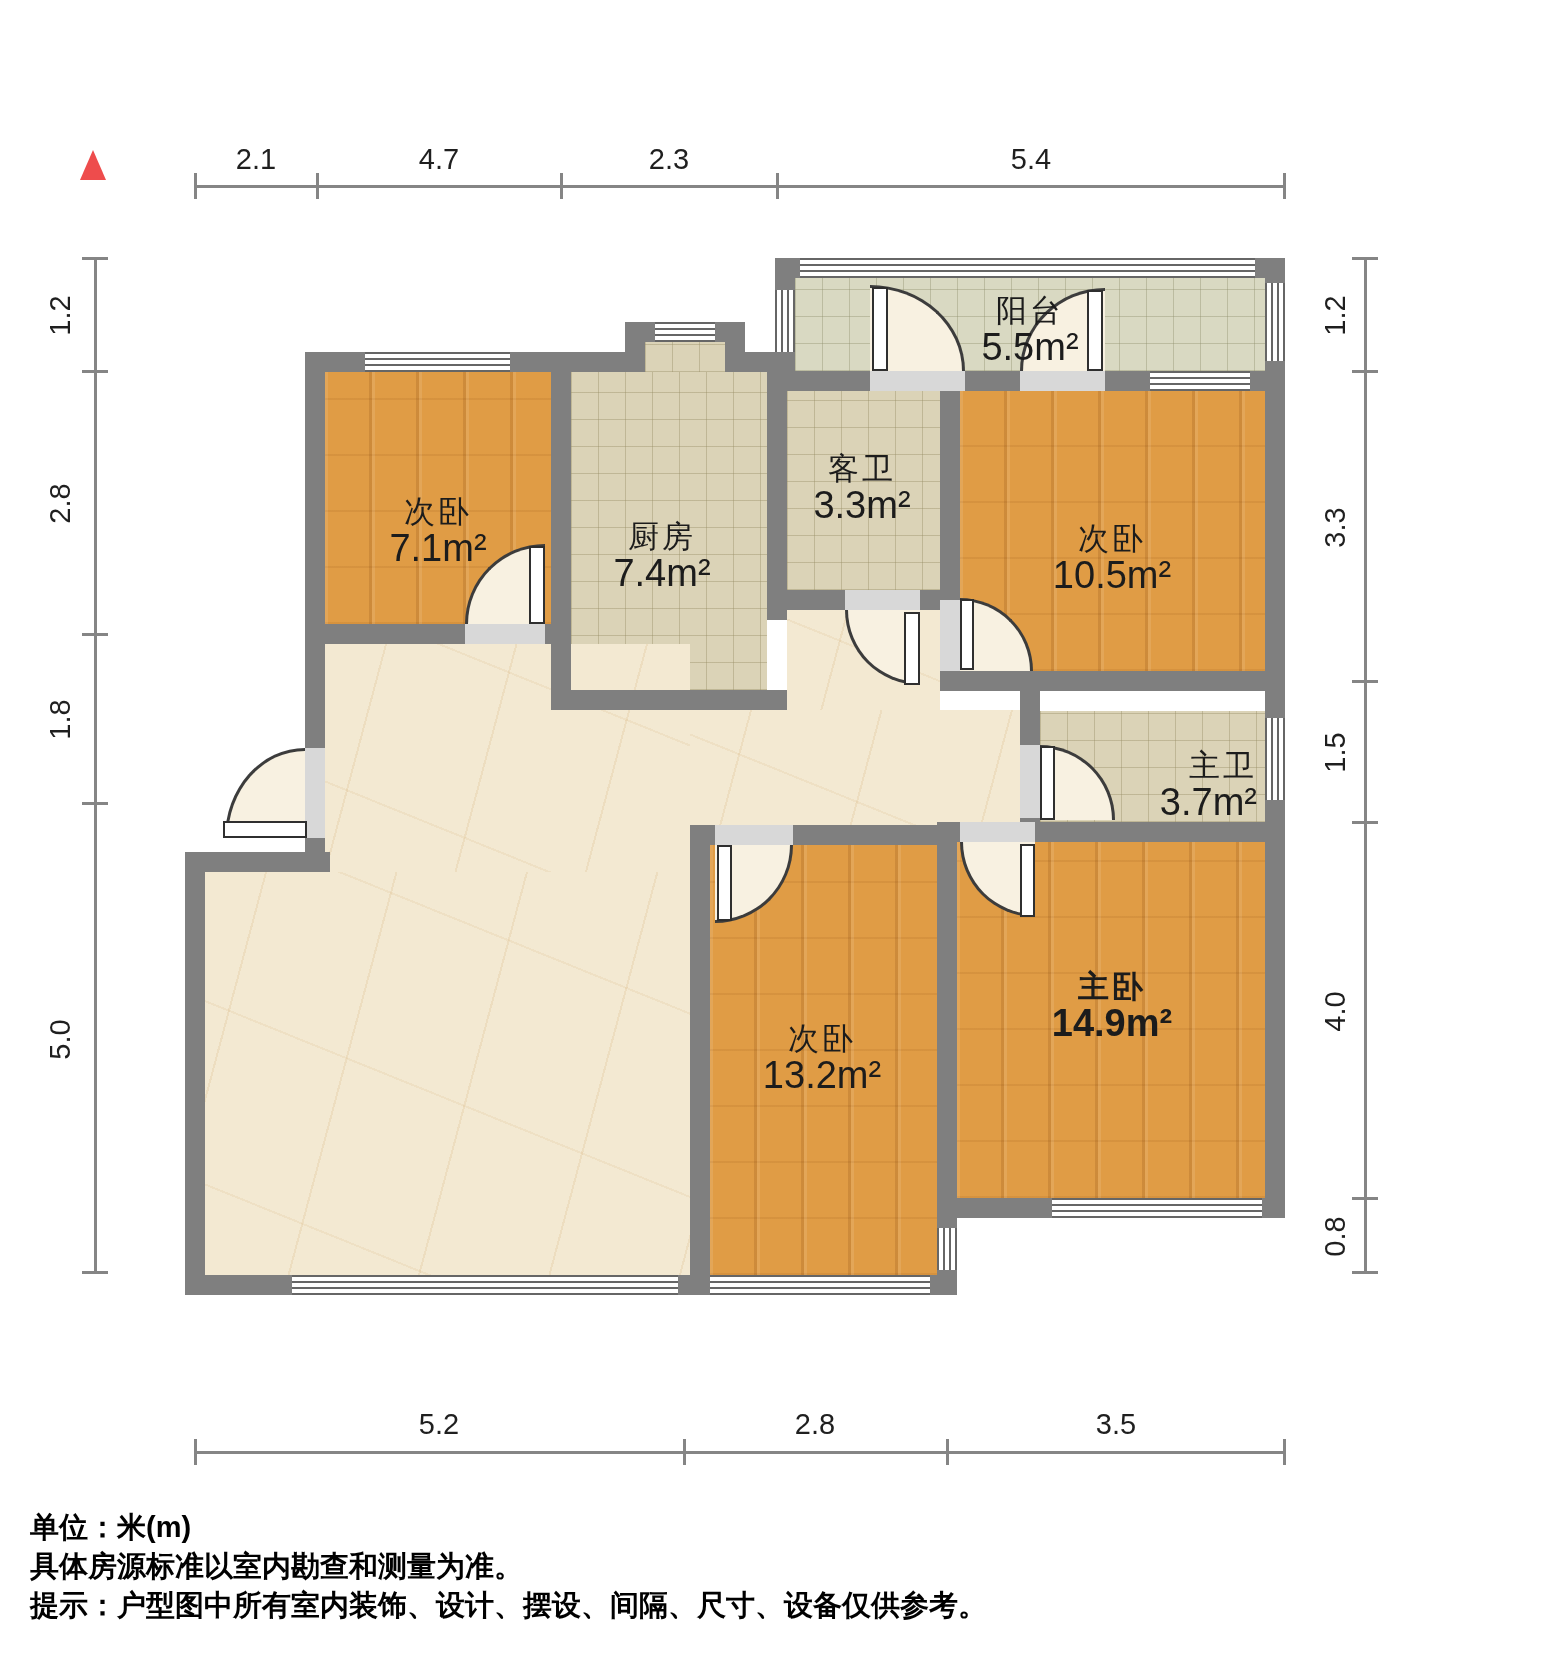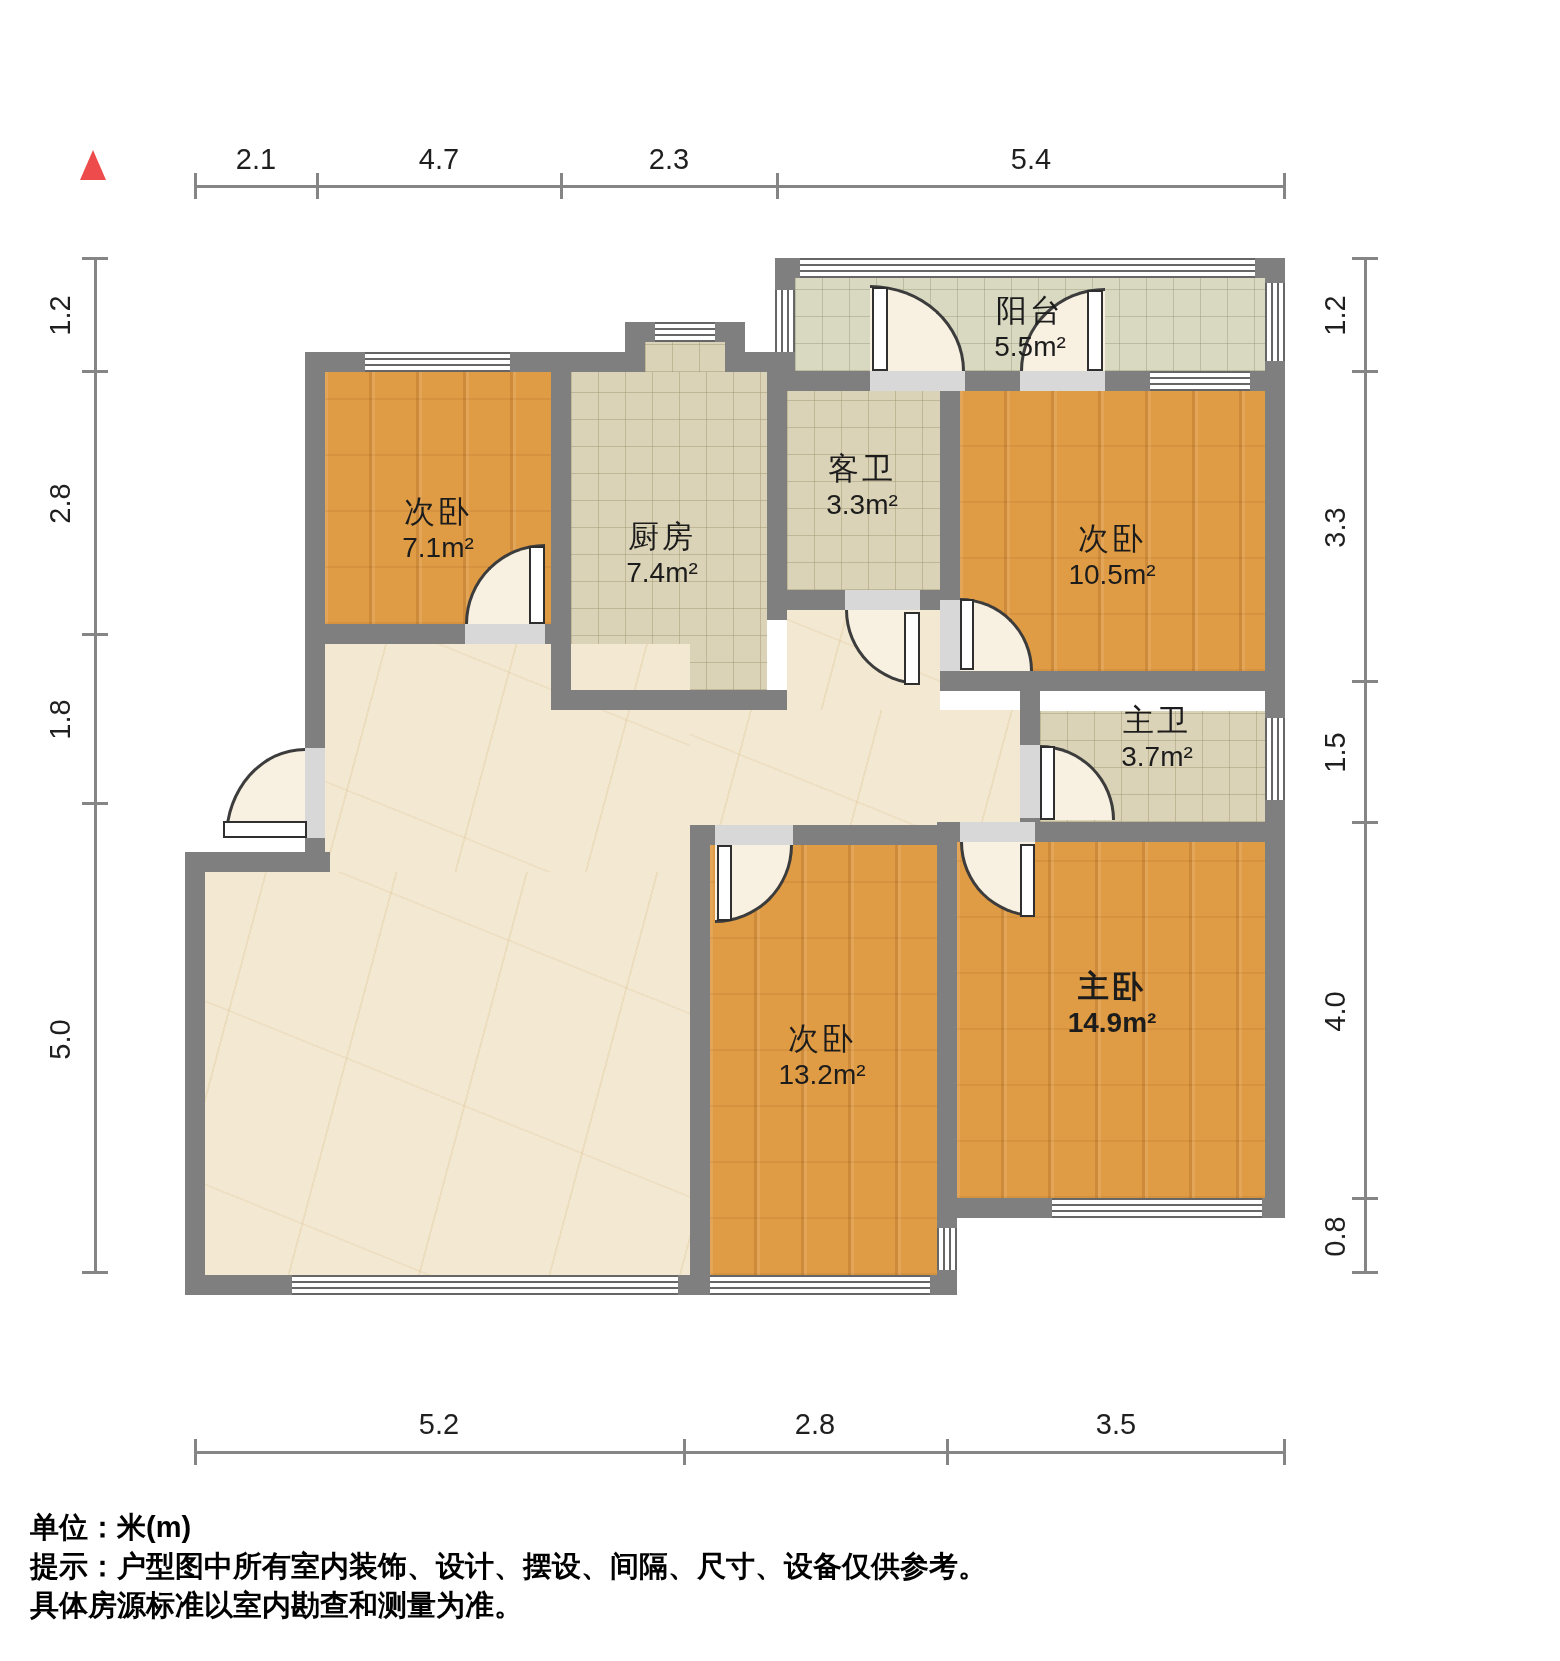--- a/index.html
+++ b/index.html
@@ -30,21 +30,21 @@
   .pie.tr{border-radius:0 100% 0 0;border-left:none;border-bottom:none;}
   .pie.bl{border-radius:0 0 0 100%;border-top:none;border-right:none;}
   .pie.br{border-radius:0 0 100% 0;border-top:none;border-left:none;}
   .panel{position:absolute;background:#ffffff;border:2px solid #2f2f2f;box-sizing:border-box;}
   .dline{position:absolute;background:#858585;}
   .tick{position:absolute;background:#858585;}
   .dlab{position:absolute;font-size:29px;color:#1f1f1f;width:120px;text-align:center;}
   .dlab.v{transform:rotate(-90deg);}
   .rlabel{position:absolute;width:200px;text-align:center;color:#1c1c1c;}
   .rlabel .nm{display:block;font-size:31px;line-height:38px;letter-spacing:3px;}
-  .rlabel .ar{display:block;font-size:28px;line-height:34px;letter-spacing:0;}
+  .rlabel .ar{display:block;font-size:38px;line-height:34px;letter-spacing:0;}
   .north{position:absolute;width:0;height:0;border-left:13px solid transparent;
          border-right:13px solid transparent;border-bottom:30px solid #ee4c4c;}
   .footer{position:absolute;left:30px;top:1508px;color:#000;font-size:29px;
           font-weight:700;line-height:39px;}
 </style>
 </head>
 <body>
 
 <div class="canvas">
 
@@ -173,21 +173,21 @@
     <span class="ar">7.4m²</span>
   </div>
   <div class="rlabel" style="left:762px;top:450px;">
     <span class="nm">客卫</span>
     <span class="ar">3.3m²</span>
   </div>
   <div class="rlabel" style="left:1012px;top:520px;">
     <span class="nm">次卧</span>
     <span class="ar">10.5m²</span>
   </div>
-  <div class="rlabel" style="left:1057px;top:702px;">
+  <div class="rlabel" style="left:1057px;top:747px;text-align:right;">
     <span class="nm">主卫</span>
     <span class="ar">3.7m²</span>
   </div>
   <div class="rlabel" style="left:722px;top:1020px;">
     <span class="nm">次卧</span>
     <span class="ar">13.2m²</span>
   </div>
   <div class="rlabel" style="left:1012px;top:968px;font-weight:bold;">
     <span class="nm">主卧</span>
     <span class="ar">14.9m²</span>
@@ -241,17 +241,17 @@
     <div class="tick" style="left:1352px;top:1271px;width:26px;height:3px;"></div>
     <span class="dlab v" style="left:1275px;top:299px;">1.2</span>
     <span class="dlab v" style="left:1275px;top:511px;">3.3</span>
     <span class="dlab v" style="left:1275px;top:736px;">1.5</span>
     <span class="dlab v" style="left:1275px;top:995px;">4.0</span>
     <span class="dlab v" style="left:1275px;top:1220px;">0.8</span>
   </div>
 
   <div class="footer">
     <div>单位：米(m)</div>
+    <div>具体房源标准以室内勘查和测量为准。</div>
     <div>提示：户型图中所有室内装饰、设计、摆设、间隔、尺寸、设备仅供参考。</div>
-    <div>具体房源标准以室内勘查和测量为准。</div>
   </div>
 
 </div>
 
 </body></html>

